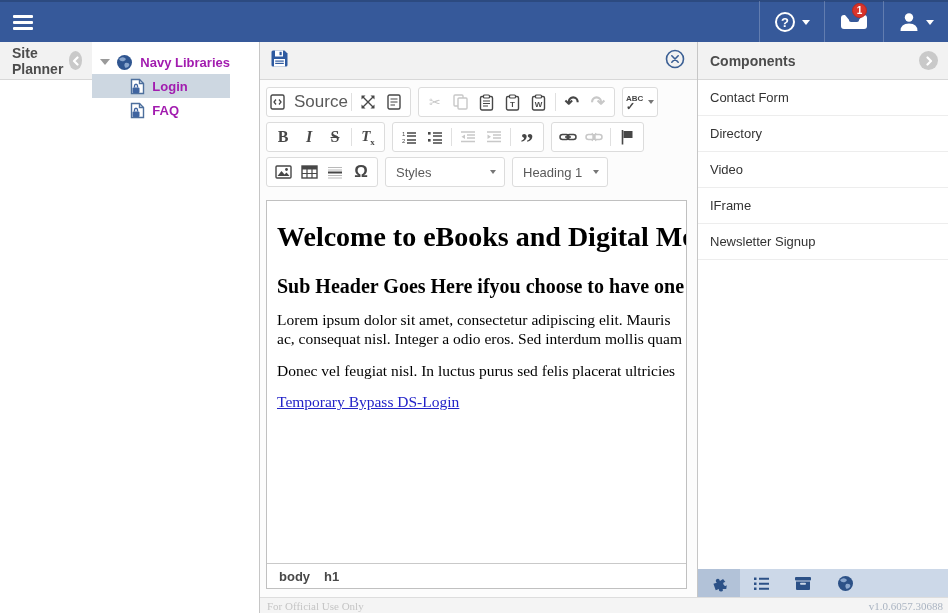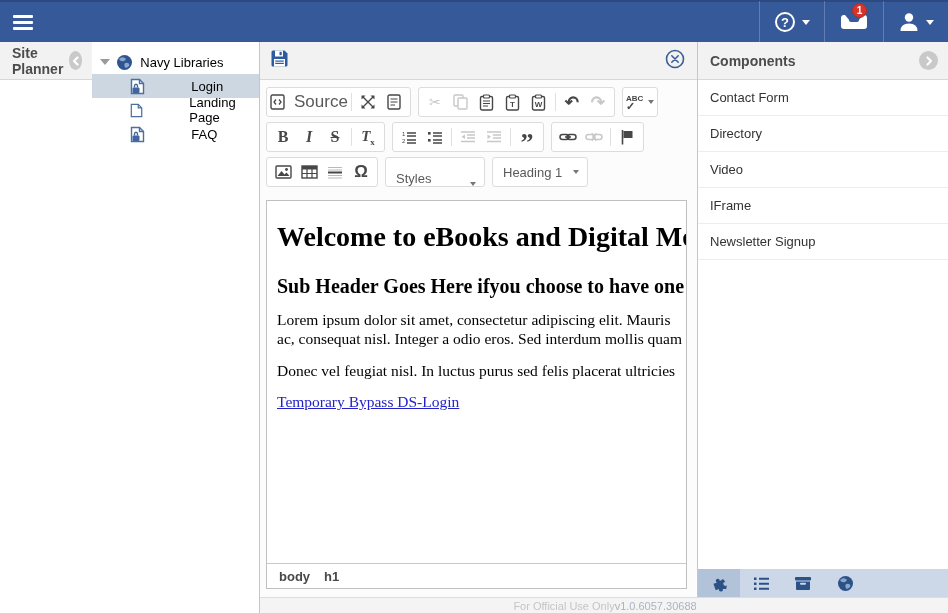--- a/index.html
+++ b/index.html
@@ -15,24 +15,24 @@
   .tb-item { display:flex; align-items:center; padding:0 14px; border-left:1px solid rgba(255,255,255,0.22); position:relative; cursor:pointer; }
   .caret-w { width:0; height:0; border-left:4px solid transparent; border-right:4px solid transparent; border-top:5px solid #fff; margin-left:6px; }
   .badge { position:absolute; top:2px; left:50%; margin-left:-2px; background:#d9342b; color:#fff; border-radius:50%; width:15px; height:15px; font-size:10px; font-weight:bold; display:flex; align-items:center; justify-content:center; border:1px solid #b52a22; }
 
   
   .panel-header { height:38px; background:#f2f2f2; border-bottom:1px solid #d8d8d8; display:flex; align-items:center; justify-content:space-between; padding:0 10px 0 12px; flex:0 0 38px; }
   .panel-title { font-size:14px; font-weight:bold; color:#4c4c4c; }
   .circle-btn { width:19px; height:19px; border-radius:50%; background:#c9c9c9; display:flex; align-items:center; justify-content:center; cursor:pointer; }
 
   .left-panel { position:absolute; top:42px; left:0; width:260px; bottom:0; background:#fff; border-right:1px solid #c6c6c6; display:flex; flex-direction:row; }
-  .tree { padding-top:8px; font-size:13px; color:#000000; }
+  .tree { padding-top:8px; font-size:13px; color:#a21caf;font-weight:bold; }
   .tree-row { height:24px; display:flex; align-items:center; cursor:pointer; }
   .tree-root { padding-left:8px; }
-  .tree-child { padding-left:38px;gap:39px; }
+  .tree-child { padding-left:38px; }
   .tree-row.selected { background:#cdd7e1; }
   .tree-row .lbl { margin-left:7px; }
   .tri-down { width:0; height:0; border-left:5px solid transparent; border-right:5px solid transparent; border-top:6px solid #9a9a9a; margin-right:6px; }
 
   .center-panel { position:absolute; top:42px; left:260px; width:438px; bottom:16px; background:#fcfcfc; border-right:1px solid #c6c6c6; display:flex; flex-direction:column; }
   .center-header { height:38px; background:#f2f2f2; border-bottom:1px solid #d8d8d8; display:flex; align-items:center; justify-content:space-between; padding:0 12px 0 10px; flex:0 0 38px; }
 
   
   .toolbar { padding:7px 6px 2px 6px; }
   .trow { display:flex; margin-bottom:5px; }
@@ -48,21 +48,21 @@
   .glyph-tx { font-family:"Liberation Serif", serif; font-style:italic; font-weight:bold; font-size:15px; }
   .glyph-tx sub { font-size:9px; font-style:normal; }
   .glyph-quote { font-family:"Liberation Serif", serif; font-size:26px; font-weight:bold; line-height:10px; padding-top:12px; }
   .glyph-omega { font-size:17px; font-weight:bold; }
   .glyph-undo { font-size:17px; font-weight:bold; }
   .spell { display:flex; align-items:center; }
   .spell .abc { font-size:8px; font-weight:bold; letter-spacing:0; line-height:7px; display:block; text-align:left; }
   .spell .chk { font-size:11px; font-weight:bold; line-height:8px; display:block; }
   .caret-d { width:0; height:0; border-left:3.5px solid transparent; border-right:3.5px solid transparent; border-top:4px solid #767676; margin-left:5px; }
   .tdrop { display:flex; align-items:center; justify-content:space-between; background:#fff; border:1px solid #dcdcdc; border-radius:3px; height:30px; padding:0 8px 0 10px; margin-right:7px; font-size:13px; color:#5a5a5a; cursor:pointer; }
-  .tdrop.styles { width:100px;align-items:flex-end; }
+  .tdrop.styles { width:120px; }
   .tdrop.format { width:96px; }
 
   
   .doc-wrap { flex:1; margin:6px 10px 8px 6px; border:1px solid #c0c0c0; background:#fff; display:flex; flex-direction:column; overflow:hidden; }
   .doc { flex:1; overflow:hidden; padding:4px 0 0 10px; font-family:"Liberation Serif", serif; color:#000; }
   .doc .line { white-space:nowrap; overflow:hidden; }
   .doc h1 { font-size:28px; margin:16px 0 10px 0; font-weight:bold; }
   .doc h2 { font-size:20px; margin:22px 0 8px 0; font-weight:bold; }
   .doc p { font-size:15.5px; margin:12px 0; line-height:1.25; }
   .doc a { color:#2323c8; text-decoration:underline; cursor:pointer; font-size:15.5px; }
@@ -72,21 +72,21 @@
   
   .right-panel { position:absolute; top:42px; left:698px; right:0; bottom:16px; background:#fff; display:flex; flex-direction:column; }
   .comp-list { flex:1; overflow:hidden; }
   .comp-item { padding:10px 12px; font-size:13px; color:#333; border-bottom:1px solid #ededed; cursor:pointer; }
   .comp-item.selected { background:#d4dce5; border:2px solid #cb3430; padding:9px 12px; }
   .tabbar { flex:0 0 29px; background:#ccd8e8; display:flex; border-top:1px solid #fff; }
   .tab { width:42px; display:flex; align-items:center; justify-content:center; color:#2c5187; cursor:pointer; }
   .tab.active { background:#b2c2d8; }
 
   
-  .footer { position:absolute; left:260px; right:0; bottom:0; height:16px; background:#f4f4f4; border-top:1px solid #ddd; display:flex; align-items:center; justify-content:center; padding:0 5px 0 7px; }
+  .footer { position:absolute; left:260px; right:0; bottom:0; height:16px; background:#f4f4f4; border-top:1px solid #ddd; display:flex; align-items:center; justify-content:space-between; padding:0 5px 0 7px;font-family:Liberation Serif, serif; }
   .footer .fouo { font-size:11px; color:#c5c5c5; }
   .footer .ver { font-size:11px; color:#aab4c2; }
 </style>
 </head>
 <body>
 
 <div class="app">
 
   <div class="topbar">
     <div class="hamburger">
@@ -142,27 +142,20 @@
         <span class="lbl">Navy Libraries</span>
       </div>
       <div class="tree-row tree-child selected">
         <svg width="15" height="17" viewBox="0 0 15 17">
           <path d="M1.5 1.5 h8 l4 4 v10 h-12 Z" fill="#fff" stroke="#4d6f9d" stroke-width="1.4"></path>
           <path d="M9.5 1.5 v4 h4" fill="none" stroke="#4d6f9d" stroke-width="1.4"></path>
           <rect x="2.5" y="9.5" width="7" height="5.5" rx="1" fill="#3f64a0"></rect>
           <path d="M4.5 9.5 v-1.5 q0 -1.8 1.5 -1.8 q1.5 0 1.5 1.8 v1.5" fill="none" stroke="#3f64a0" stroke-width="1.4"></path>
         </svg>
         <span class="lbl">Login</span>
-      </div>
-      <div class="tree-row tree-child">
-        <svg width="15" height="17" viewBox="0 0 15 17">
-          <path d="M1.5 1.5 h8 l4 4 v10 h-12 Z" fill="#fff" stroke="#4d6f9d" stroke-width="1.4"></path>
-          <path d="M9.5 1.5 v4 h4" fill="none" stroke="#4d6f9d" stroke-width="1.4"></path>
-        </svg>
-        <span class="lbl">Landing Page</span>
       </div>
       <div class="tree-row tree-child">
         <svg width="15" height="17" viewBox="0 0 15 17">
           <path d="M1.5 1.5 h8 l4 4 v10 h-12 Z" fill="#fff" stroke="#4d6f9d" stroke-width="1.4"></path>
           <path d="M9.5 1.5 v4 h4" fill="none" stroke="#4d6f9d" stroke-width="1.4"></path>
           <rect x="2.5" y="9.5" width="7" height="5.5" rx="1" fill="#3f64a0"></rect>
           <path d="M4.5 9.5 v-1.5 q0 -1.8 1.5 -1.8 q1.5 0 1.5 1.8 v1.5" fill="none" stroke="#3f64a0" stroke-width="1.4"></path>
         </svg>
         <span class="lbl">FAQ</span>
       </div>

